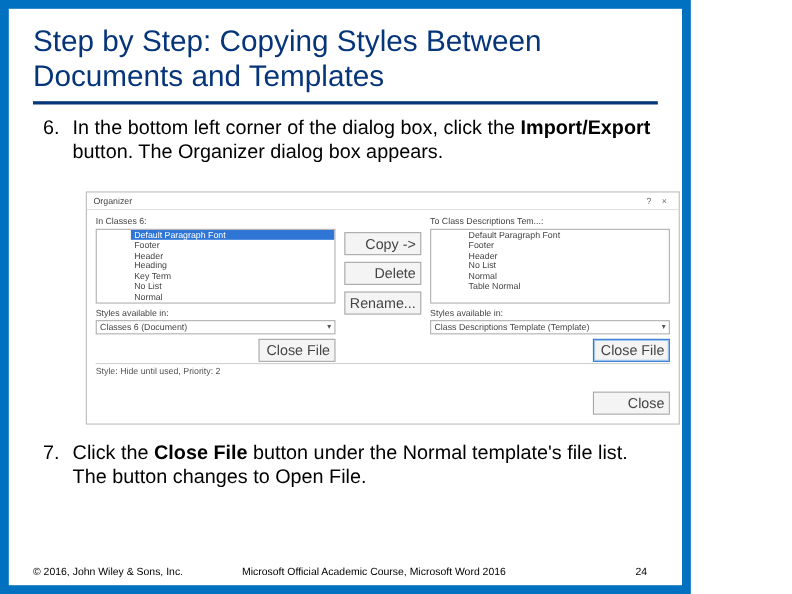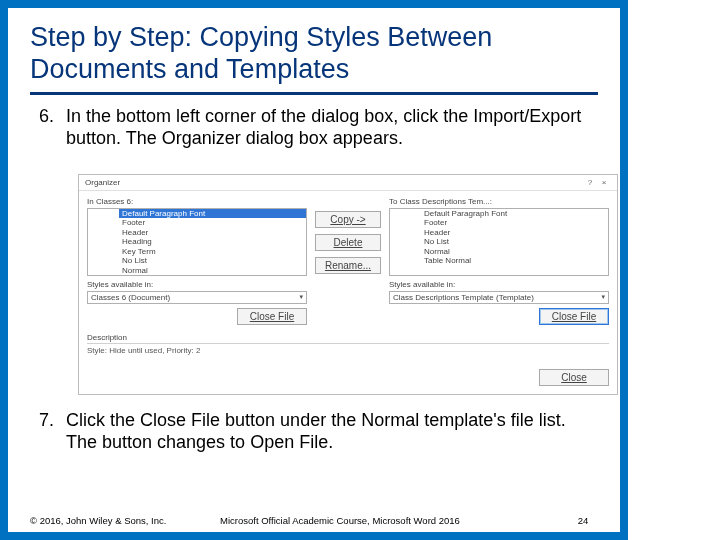--- a/index.html
+++ b/index.html
@@ -4,40 +4,40 @@
 <style>
   * { box-sizing: border-box; margin: 0; padding: 0; }
   html, body { width: 720px; height: 540px; font-family: Arial, Helvetica, sans-serif; }
   .outer { width: 628px; height: 540px; background: #0070c0; padding: 8px; }
   .slide { width: 100%; height: 100%; background: #fff; position: relative; padding: 14px 22px 0 22px; }
   .title { color: #06357a; font-size: 27px; font-weight: 400; line-height: 1.18; font-family: Arial, sans-serif; }
   .title-rule { border: none; border-top: 3px solid #06357a; margin-top: 6px; margin-bottom: 10px; }
   .step { display: flex; font-size: 18px; color: #000; line-height: 1.25; margin-bottom: 8px; }
   .step .num { width: 36px; flex: 0 0 36px; text-align: right; padding-right: 12px; }
   .step .txt { flex: 1; }
-  .bold { font-weight: normal; }
+  .bold { font-weight: bold; }
   .organizer-wrap { margin-left: 48px; margin-top: 2px; margin-bottom: 14px; }
   .organizer { width: 540px; border: 1px solid #bcbcbc; background: #fff; font-size: 8px; color: #444; margin-top: 24px; }
   .org-title { display: flex; align-items: center; padding: 3px 6px; border-bottom: 1px solid #e0e0e0; }
   .org-title span:first-child { flex: 1; }
   .winbtn { width: 14px; text-align: center; color: #666; }
   .tabs { display: flex; border-bottom: 1px solid #d0d0d0; padding-left: 4px; gap: 2px; }
   .tab { padding: 2px 8px; border: 1px solid #d0d0d0; border-bottom: none; background: #fff; position: relative; top: 1px; }
   .tab.inactive { background: #f4f4f4; color: #666; }
   .org-body { padding: 6px 8px 8px 8px; }
   .cols { display: flex; gap: 8px; align-itemsems: flex-start; }
   .col { flex: 1; }
   .col-mid { flex: 0 0 66px; display: flex; flex-direction: column; gap: 6px; padding-top: 14px; align-items: stretch; }
   .lbl { margin-bottom: 2px; }
   .listbox { border: 1px solid #b0b0b0; height: 68px; overflow: hidden; background: #fff; padding-left: 31px; }
   .listbox div { padding: 0 3px; line-height: 9.5px; white-space: nowrap; }
   .listbox .sel { background: #2e75d6; color: #fff; }
   .dd { border: 1px solid #b0b0b0; padding: 1px 3px; display: flex; justify-content: space-between; align-items: center; background: #fff; margin-top: 1px; }
   .dd .chev { font-size: 7px; color: #555; }
-  .btn { border: 1px solid #a8a8a8; background: #f4f4f4; text-align: center; padding: 2px 4px; font-size: 10px; text-decoration: underline; }
+  .btn { border: 1px solid #a8a8a8; background: #f4f4f4; text-align: right; padding: 2px 4px; font-size: 13px; }
   .btn.hl { border: 1px solid #2e75d6; box-shadow: 0 0 0 1px #9fc6ef inset; }
   .row-closefile { display: flex; justify-content: flex-end; margin-top: 4px; }
   .row-closefile .btn { width: 70px; }
   .desc-lbl { margin-top: 8px; }
   .desc-rule { border: none; border-top: 1px solid #d0d0d0; margin: 1px 0 2px 0; }
   .desc-txt { color: #555; }
   .org-footer { display: flex; justify-content: flex-end; padding: 6px 8px 8px 8px; }
   .org-footer .btn { width: 70px; }
   .footer { position: absolute; left: 22px; right: 22px; bottom: 6px; display: flex; align-items: baseline; font-size: 9.5px; color: #000; }
   .footer .c1 { flex: 0 0 190px; }
@@ -107,21 +107,20 @@
               <div class="lbl" style="margin-top:4px">Styles available in:</div>
               <div class="dd">
                 <span>Class Descriptions Template (Template)</span>
                 <span class="chev">▾</span>
               </div>
               <div class="row-closefile">
                 <div class="btn hl">Close File</div>
               </div>
             </div>
           </div>
-          <div class="desc-lbl">Description</div>
           <hr class="desc-rule">
           <div class="desc-txt">Style: Hide until used, Priority: 2</div>
         </div>
         <div class="org-footer">
           <div class="btn">Close</div>
         </div>
       </div>
     </div>
 
     <div class="step">

